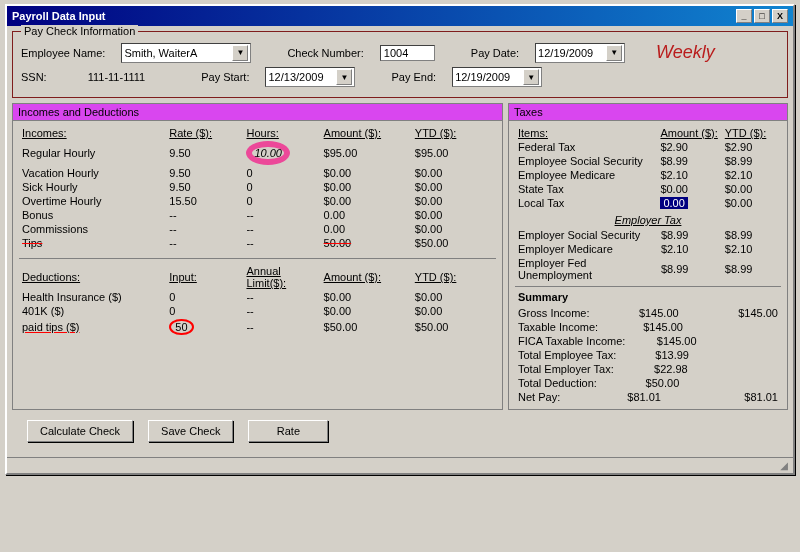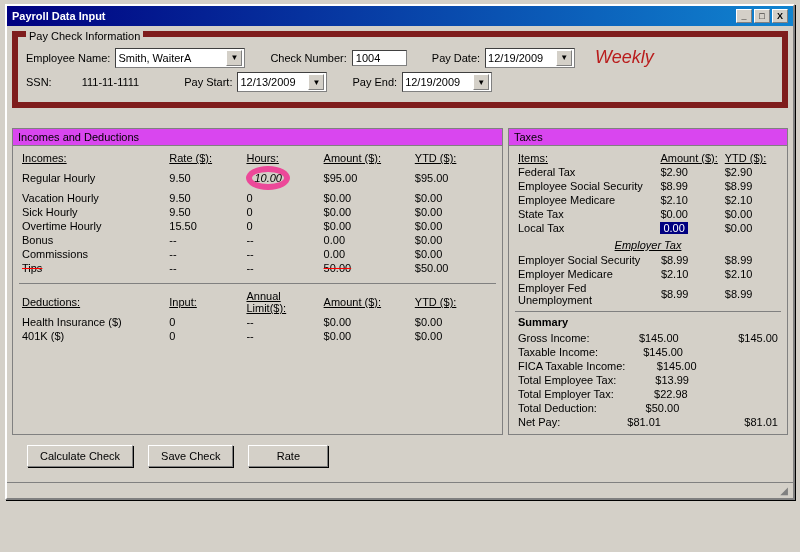--- a/index.html
+++ b/index.html
@@ -46,39 +46,39 @@
       align-items: center;
       justify-content: center;
       cursor: pointer;
       color: #000;
       font-weight: bold;
     }
     .window-content {
       padding: 5px;
     }
     .group-box {
-      border: 6px solid #7f1d1d;
-      margin-bottom: 20px;
+      border: 1px solid #7f1d1d;
+      margin-bottom: 5px;
       position: relative;
     }
     .group-box-title {
       position: absolute;
       top: -7px;
       left: 8px;
       background: #d4d0c8;
       padding: 0 3px;
       font-size: 11px;
     }
     .paycheck-info {
       padding: 10px 8px 6px;
     }
     .paycheck-row {
       display: flex;
       align-items: center;
-      gap: 5px;
+      gap: 16px;
       margin-bottom: 4px;
     }
     .field-label {
       font-size: 11px;
       white-space: nowrap;
     }
     .text-input {
       border: 1px solid #808080;
       border-top-color: #404040;
       border-left-color: #404040;
@@ -377,20 +377,27 @@
     <td>$0.00</td>
     <td>$0.00</td>
   </tr>
                 <tr>
     <td style="">401K ($)</td>
     <td>0</td>
     <td>--</td>
     <td>$0.00</td>
     <td>$0.00</td>
   </tr>
+                <tr>
+    <td style="text-decoration: underline; text-decoration-color: red;">paid tips ($)</td>
+    <td><span style="border: 2px solid red; border-radius: 50%; padding: 0 4px; display:inline-block;">50</span></td>
+    <td>--</td>
+    <td>$50.00</td>
+    <td>$50.00</td>
+  </tr>
               </tbody>
           </table>
         </div>
       </div>
 
       <div class="right-panel">
         <div class="panel-title">Taxes</div>
         <div class="panel-content">
           <table class="tax-table">
             <thead>

